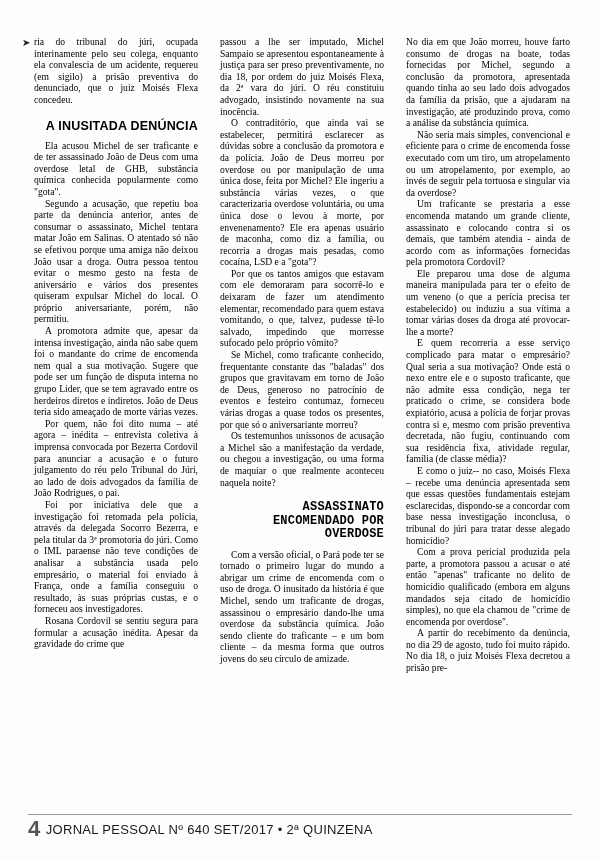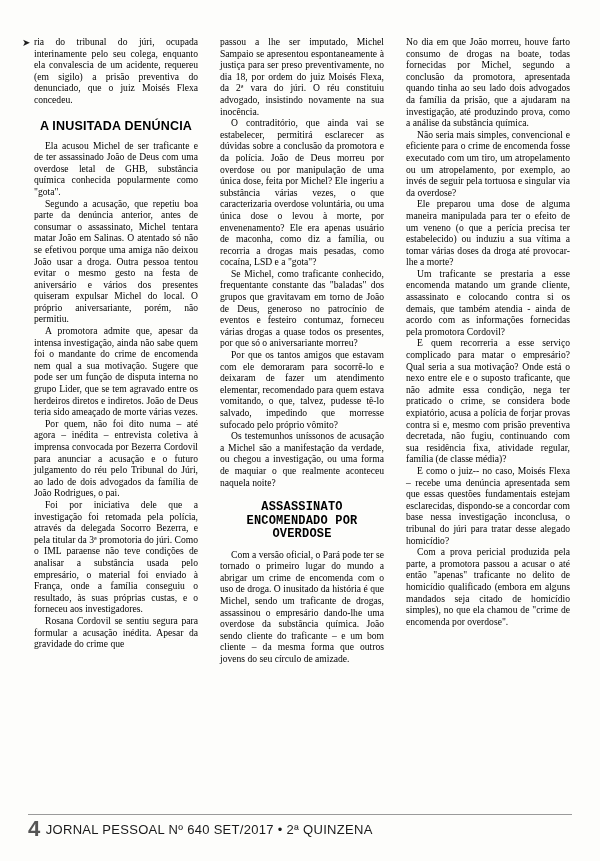--- a/index.html
+++ b/index.html
@@ -55,21 +55,21 @@
     font-size: 10px;
     color: #1b1b1b;
   }
   h2.heading {
     font-family: "Liberation Sans", sans-serif;
     font-weight: bold;
     font-size: 12.5px;
     line-height: 14px;
     margin: 13px 0 7px 0;
     text-indent: 0;
-    text-align: center;
+    text-align: right;
     letter-spacing: 0.2px;
   }
   h2.heading.small {
     font-size: 12px;
     line-height: 13.5px;
     font-family: Liberation Mono, monospace;
   }
   .footer {
     position: absolute;
     left: 28px;
@@ -117,35 +117,36 @@
       <p>Segundo a acusação, que repetiu boa parte da denúncia anterior, antes de consumar o assassinato, Michel tentara matar João em Salinas. O atentado só não se efetivou porque uma amiga não deixou João usar a droga. Outra pessoa tentou evitar o mesmo gesto na festa de aniversário e vários dos presentes quiseram expulsar Michel do local. O próprio aniversariante, porém, não permitiu.</p>
       <p>A promotora admite que, apesar da intensa investigação, ainda não sabe quem foi o mandante do crime de encomenda nem qual a sua motivação. Sugere que pode ser um função de disputa interna no grupo Lider, que se tem agravado entre os herdeiros diretos e indiretos. João de Deus teria sido ameaçado de morte várias vezes.</p>
       <p>Por quem, não foi dito numa – até agora – inédita – entrevista coletiva à imprensa convocada por Bezerra Cordovil para anunciar a acusação e o futuro julgamento do réu pelo Tribunal do Júri, ao lado de dois advogados da família de João Rodrigues, o pai.</p>
       <p>Foi por iniciativa dele que a investigação foi retomada pela polícia, através da delegada Socorro Bezerra, e pela titular da 3ª promotoria do júri. Como o IML paraense não teve condições de analisar a substância usada pelo empresário, o material foi enviado à França, onde a família conseguiu o resultado, às suas próprias custas, e o forneceu aos investigadores.</p>
       <p>Rosana Cordovil se sentiu segura para formular a acusação inédita. Apesar da gravidade do crime que</p>
     </div>
 
     <div class="col">
       <p class="noindent">passou a lhe ser imputado, Michel Sampaio se apresentou espontaneamente à justiça para ser preso preventivamente, no dia 18, por ordem do juiz Moisés Flexa, da 2ª vara do júri. O réu constituiu advogado, insistindo novamente na sua inocência.</p>
       <p>O contraditório, que ainda vai se estabelecer, permitirá esclarecer as dúvidas sobre a conclusão da promotora e da polícia. João de Deus morreu por overdose ou por manipulação de uma única dose, feita por Michel? Ele ingeriu a substância várias vezes, o que caracterizaria overdose voluntária, ou uma única dose o levou à morte, por envenenamento? Ele era apenas usuário de maconha, como diz a família, ou recorria a drogas mais pesadas, como cocaína, LSD e a "gota"?</p>
+      <p>Por que os tantos amigos que estavam com ele demoraram para socorrê-lo e deixaram de fazer um atendimento elementar, recomendado para quem estava vomitando, o que, talvez, pudesse tê-lo salvado, impedindo que morresse sufocado pelo próprio vômito?</p>
       <p>Se Michel, como traficante conhecido, frequentante constante das "baladas" dos grupos que gravitavam em torno de João de Deus, generoso no patrocínio de eventos e festeiro contumaz, forneceu várias drogas a quase todos os presentes, por que só o aniversariante morreu?</p>
-      <p>Por que os tantos amigos que estavam com ele demoraram para socorrê-lo e deixaram de fazer um atendimento elementar, recomendado para quem estava vomitando, o que, talvez, pudesse tê-lo salvado, impedindo que morresse sufocado pelo próprio vômito?</p>
       <p>Os testemunhos uníssonos de acusação a Michel são a manifestação da verdade, ou chegou a investigação, ou uma forma de maquiar o que realmente aconteceu naquela noite?</p>
       <h2 class="heading small">ASSASSINATO ENCOMENDADO POR OVERDOSE</h2>
       <p>Com a versão oficial, o Pará pode ter se tornado o primeiro lugar do mundo a abrigar um crime de encomenda com o uso de droga. O inusitado da história é que Michel, sendo um traficante de drogas, assassinou o empresário dando-lhe uma overdose da substância química. João sendo cliente do traficante – e um bom cliente – da mesma forma que outros jovens do seu círculo de amizade.</p>
     </div>
 
     <div class="col">
       <p class="noindent">No dia em que João morreu, houve farto consumo de drogas na boate, todas fornecidas por Michel, segundo a conclusão da promotora, apresentada quando tinha ao seu lado dois advogados da família da prisão, que a ajudaram na investigação, até produzindo prova, como a análise da substância química.</p>
       <p>Não seria mais simples, convencional e eficiente para o crime de encomenda fosse executado com um tiro, um atropelamento ou um atropelamento, por exemplo, ao invés de seguir pela tortuosa e singular via da overdose?</p>
+      <p>Um traficante se prestaria a esse encomenda matando um grande cliente, assassinato e colocando contra si os demais, que também atendia - ainda de acordo com as informações fornecidas pela promotora Cordovil?</p>
       <p>Ele preparou uma dose de alguma maneira manipulada para ter o efeito de um veneno (o que a perícia precisa ter estabelecido) ou induziu a sua vítima a tomar várias doses da droga até provocar-lhe a morte?</p>
-      <p>Um traficante se prestaria a esse encomenda matando um grande cliente, assassinato e colocando contra si os demais, que também atendia - ainda de acordo com as informações fornecidas pela promotora Cordovil?</p>
       <p>E quem recorreria a esse serviço complicado para matar o empresário? Qual seria a sua motivação? Onde está o nexo entre ele e o suposto traficante, que não admite essa condição, nega ter praticado o crime, se considera bode expiatório, acusa a polícia de forjar provas contra si e, mesmo com prisão preventiva decretada, não fugiu, continuando com sua residência fixa, atividade regular, família (de classe média)?</p>
       <p>E como o juiz-- no caso, Moisés Flexa – recebe uma denúncia apresentada sem que essas questões fundamentais estejam esclarecidas, dispondo-se a concordar com base nessa investigação inconclusa, o tribunal do júri para tratar desse alegado homicídio?</p>
       <p>Com a prova pericial produzida pela parte, a promotora passou a acusar o até então "apenas" traficante no delito de homicídio qualificado (embora em alguns mandados seja citado de homicídio simples), no que ela chamou de "crime de encomenda por overdose".</p>
+      <p>A partir do recebimento da denúncia, no dia 29 de agosto, tudo foi muito rápido. No dia 18, o juiz Moisés Flexa decretou a prisão pre-</p>
     </div>
 
   </div>
 
   <div class="footer-rule"></div>
 
   <div class="footer">
     <span class="page-number">4</span>
     <span class="footer-text">JORNAL PESSOAL Nº 640 SET/2017 • 2ª QUINZENA</span>
   </div>

